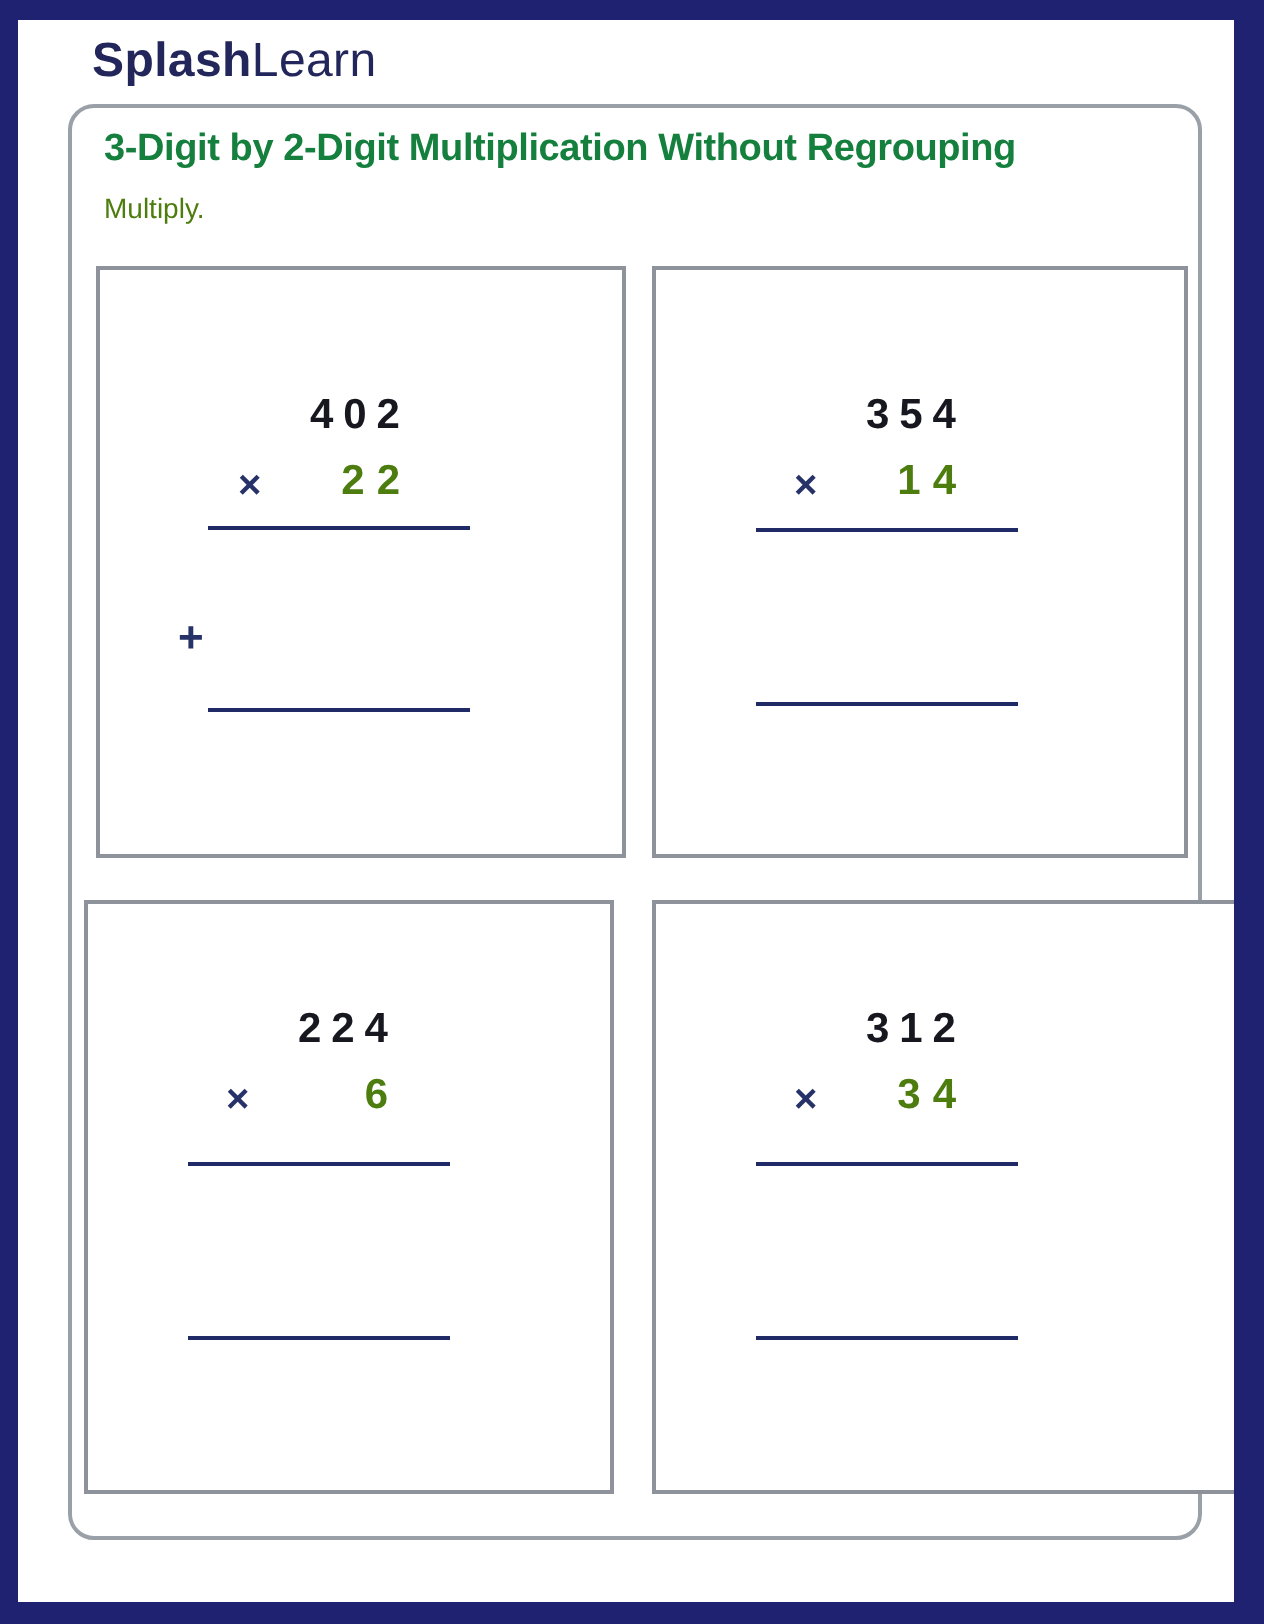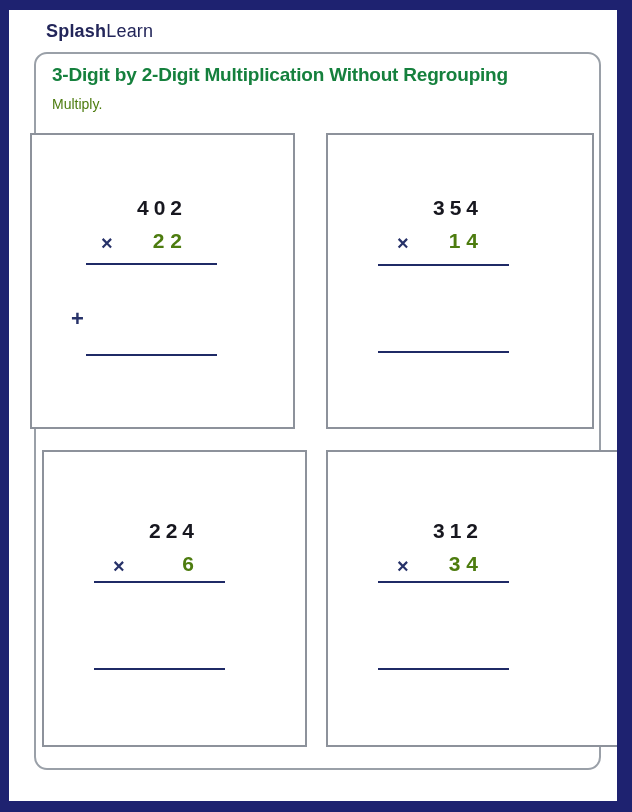--- a/index.html
+++ b/index.html
@@ -15,21 +15,21 @@
     position:absolute; inset:0;
     border-style:solid;
     border-color:#1e2270;
     border-width:10px 15px 11px 9px;
     pointer-events:none;
     z-index:5;
   }
   
   .logo {
     position:absolute; left:46px; top:21px;
-    font-size:18px; line-height:20px;
+    font-size:24px; line-height:20px;
     color:#23265a; letter-spacing:0.2px;
   }
   .logo .logo-bold { font-weight:bold; }
   .logo .logo-light { font-weight:normal; }
   
   .sheet {
     position:absolute; left:34px; top:52px;
     width:567px; height:718px;
     border:2px solid #9aa0a8;
     border-radius:13px;
@@ -44,30 +44,30 @@
   .instruction {
     position:absolute; left:52px; top:96px;
     font-size:14px; color:#4d7c0f;
   }
   
   .box {
     position:absolute;
     border:2px solid #8d929b;
     background:#ffffff;
   }
-  .box1 { left:30px;  top:133px; width:265px; height:296px; }
+  .box1 { left:48px;  top:133px; width:265px; height:296px; }
   .box2 { left:326px; top:133px; width:268px; height:296px; }
   .box3 { left:42px;  top:450px; width:265px; height:297px; }
   .box4 { left:326px; top:450px; width:308px; height:297px; }
   
   .prob {
     position:absolute; left:72px; top:62px; width:78px;
     text-align:right;
   }
-  .box3 .prob, .box4 .prob { top:68px; }
+  .box3 .prob, .box4 .prob { top:52px; }
   .num1 {
     font-size:21px; font-weight:bold; color:#17171f;
     letter-spacing:5px; margin-right:-5px; line-height:22px;
     white-space:nowrap;
   }
   .oprow { position:relative; margin-top:11px; height:22px; line-height:22px; }
   .times {
     position:absolute; left:-3px; top:2px;
     font-size:20px; font-weight:bold; color:#273269;
     letter-spacing:0;

